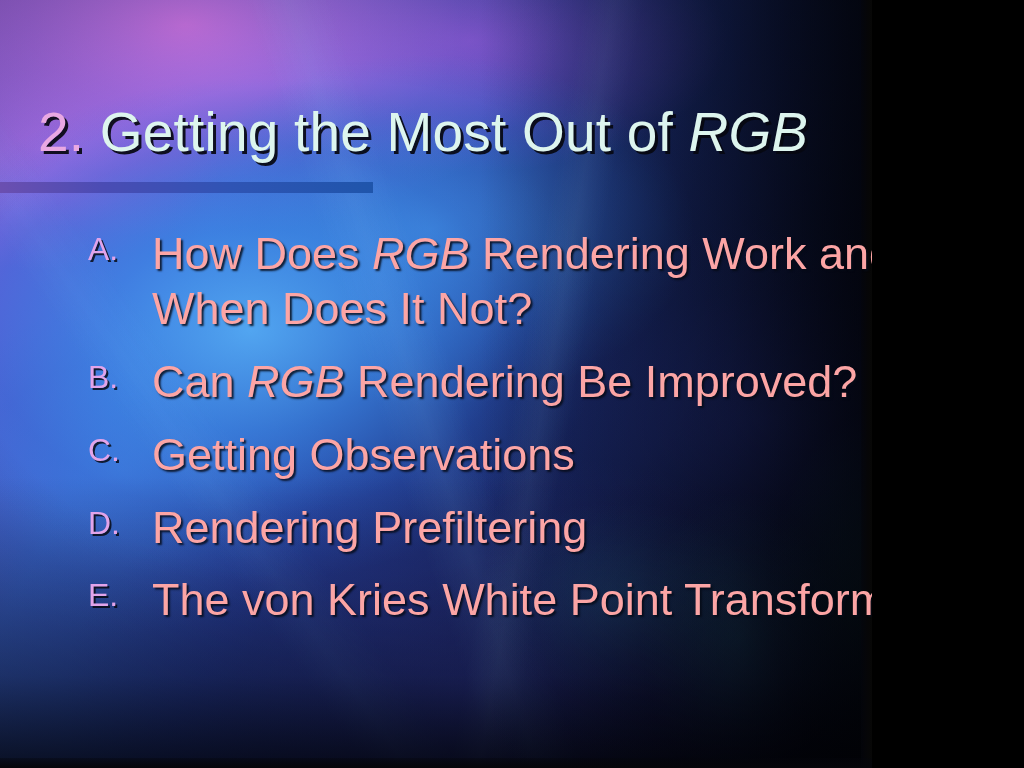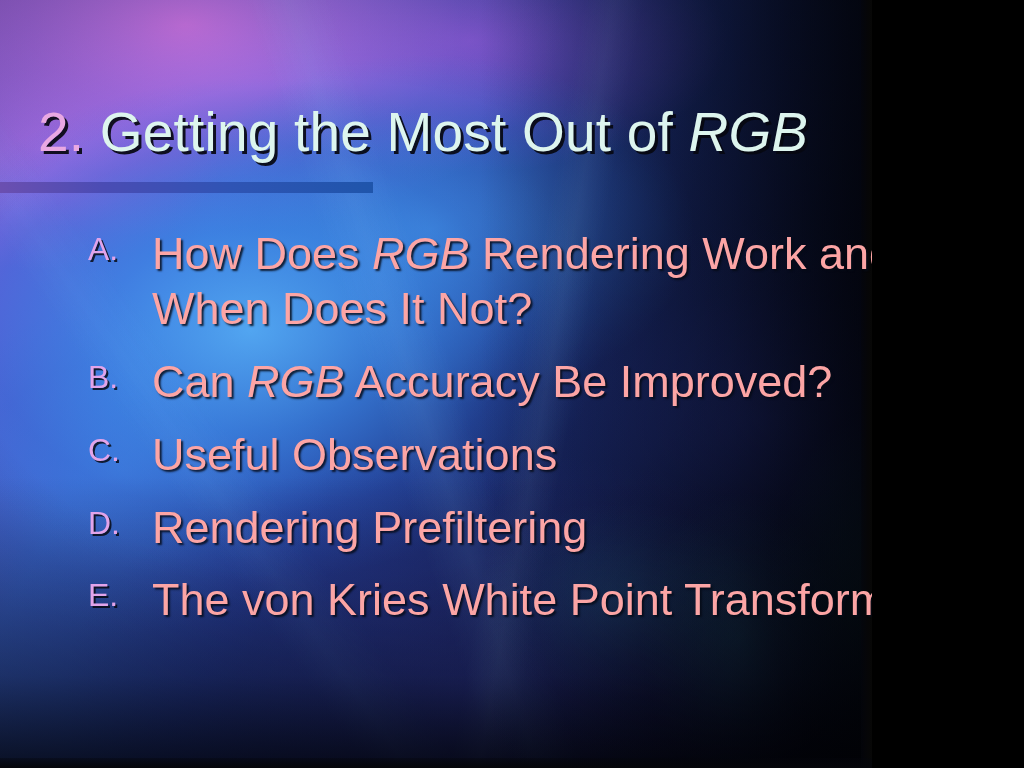--- a/index.html
+++ b/index.html
@@ -246,26 +246,26 @@
 
     <ul id="bullet-list">
 
       <li class="bullet-row">
         <span class="bullet-marker">A.</span>
         <span class="bullet-text"><span>How Does </span><span class="ital">RGB</span><span> Rendering Work and When Does It Not?</span></span>
       </li>
 
       <li class="bullet-row">
         <span class="bullet-marker">B.</span>
-        <span class="bullet-text"><span>Can </span><span class="ital">RGB</span><span> Accuracy Be Improved?</span></span>
+        <span class="bullet-text"><span>Can </span><span class="ital">RGB</span><span> Rendering Be Improved?</span></span>
       </li>
 
       <li class="bullet-row">
         <span class="bullet-marker">C.</span>
-        <span class="bullet-text"><span>Useful Observations</span></span>
+        <span class="bullet-text"><span>Getting Observations</span></span>
       </li>
 
       <li class="bullet-row">
         <span class="bullet-marker">D.</span>
         <span class="bullet-text"><span>Rendering Prefiltering</span></span>
       </li>
 
       <li class="bullet-row">
         <span class="bullet-marker">E.</span>
         <span class="bullet-text"><span>The von Kries White Point Transform</span></span>

